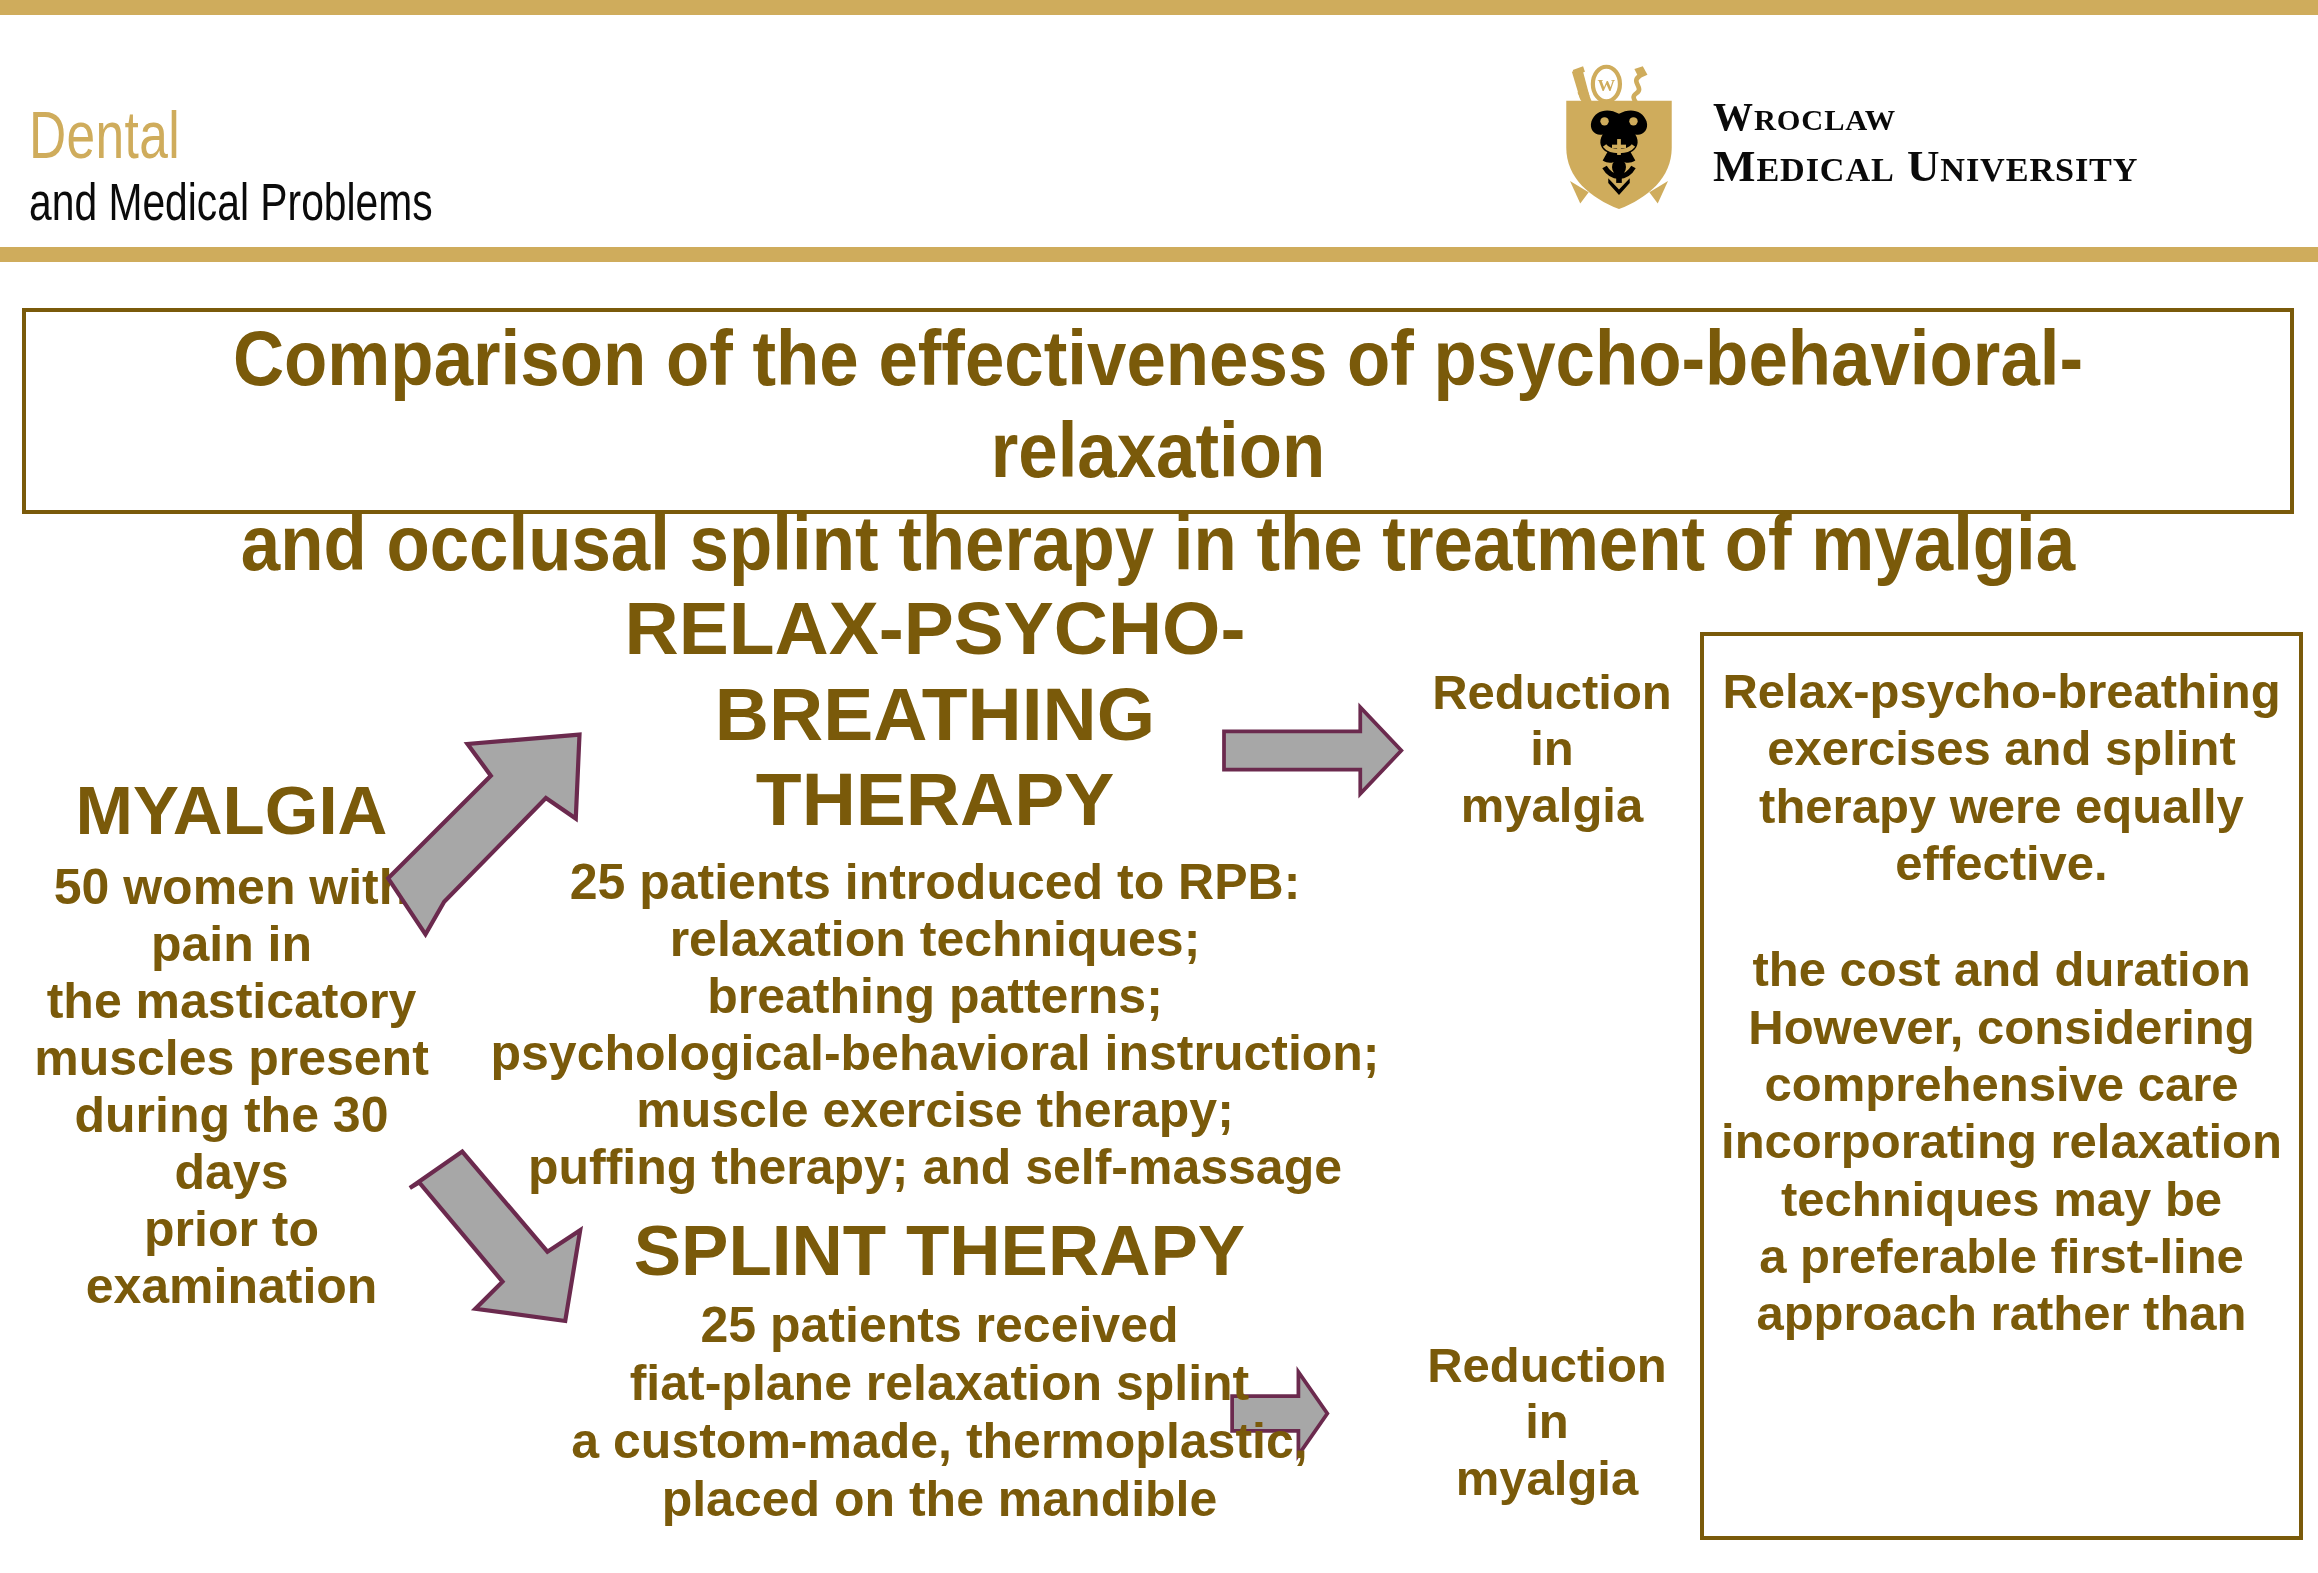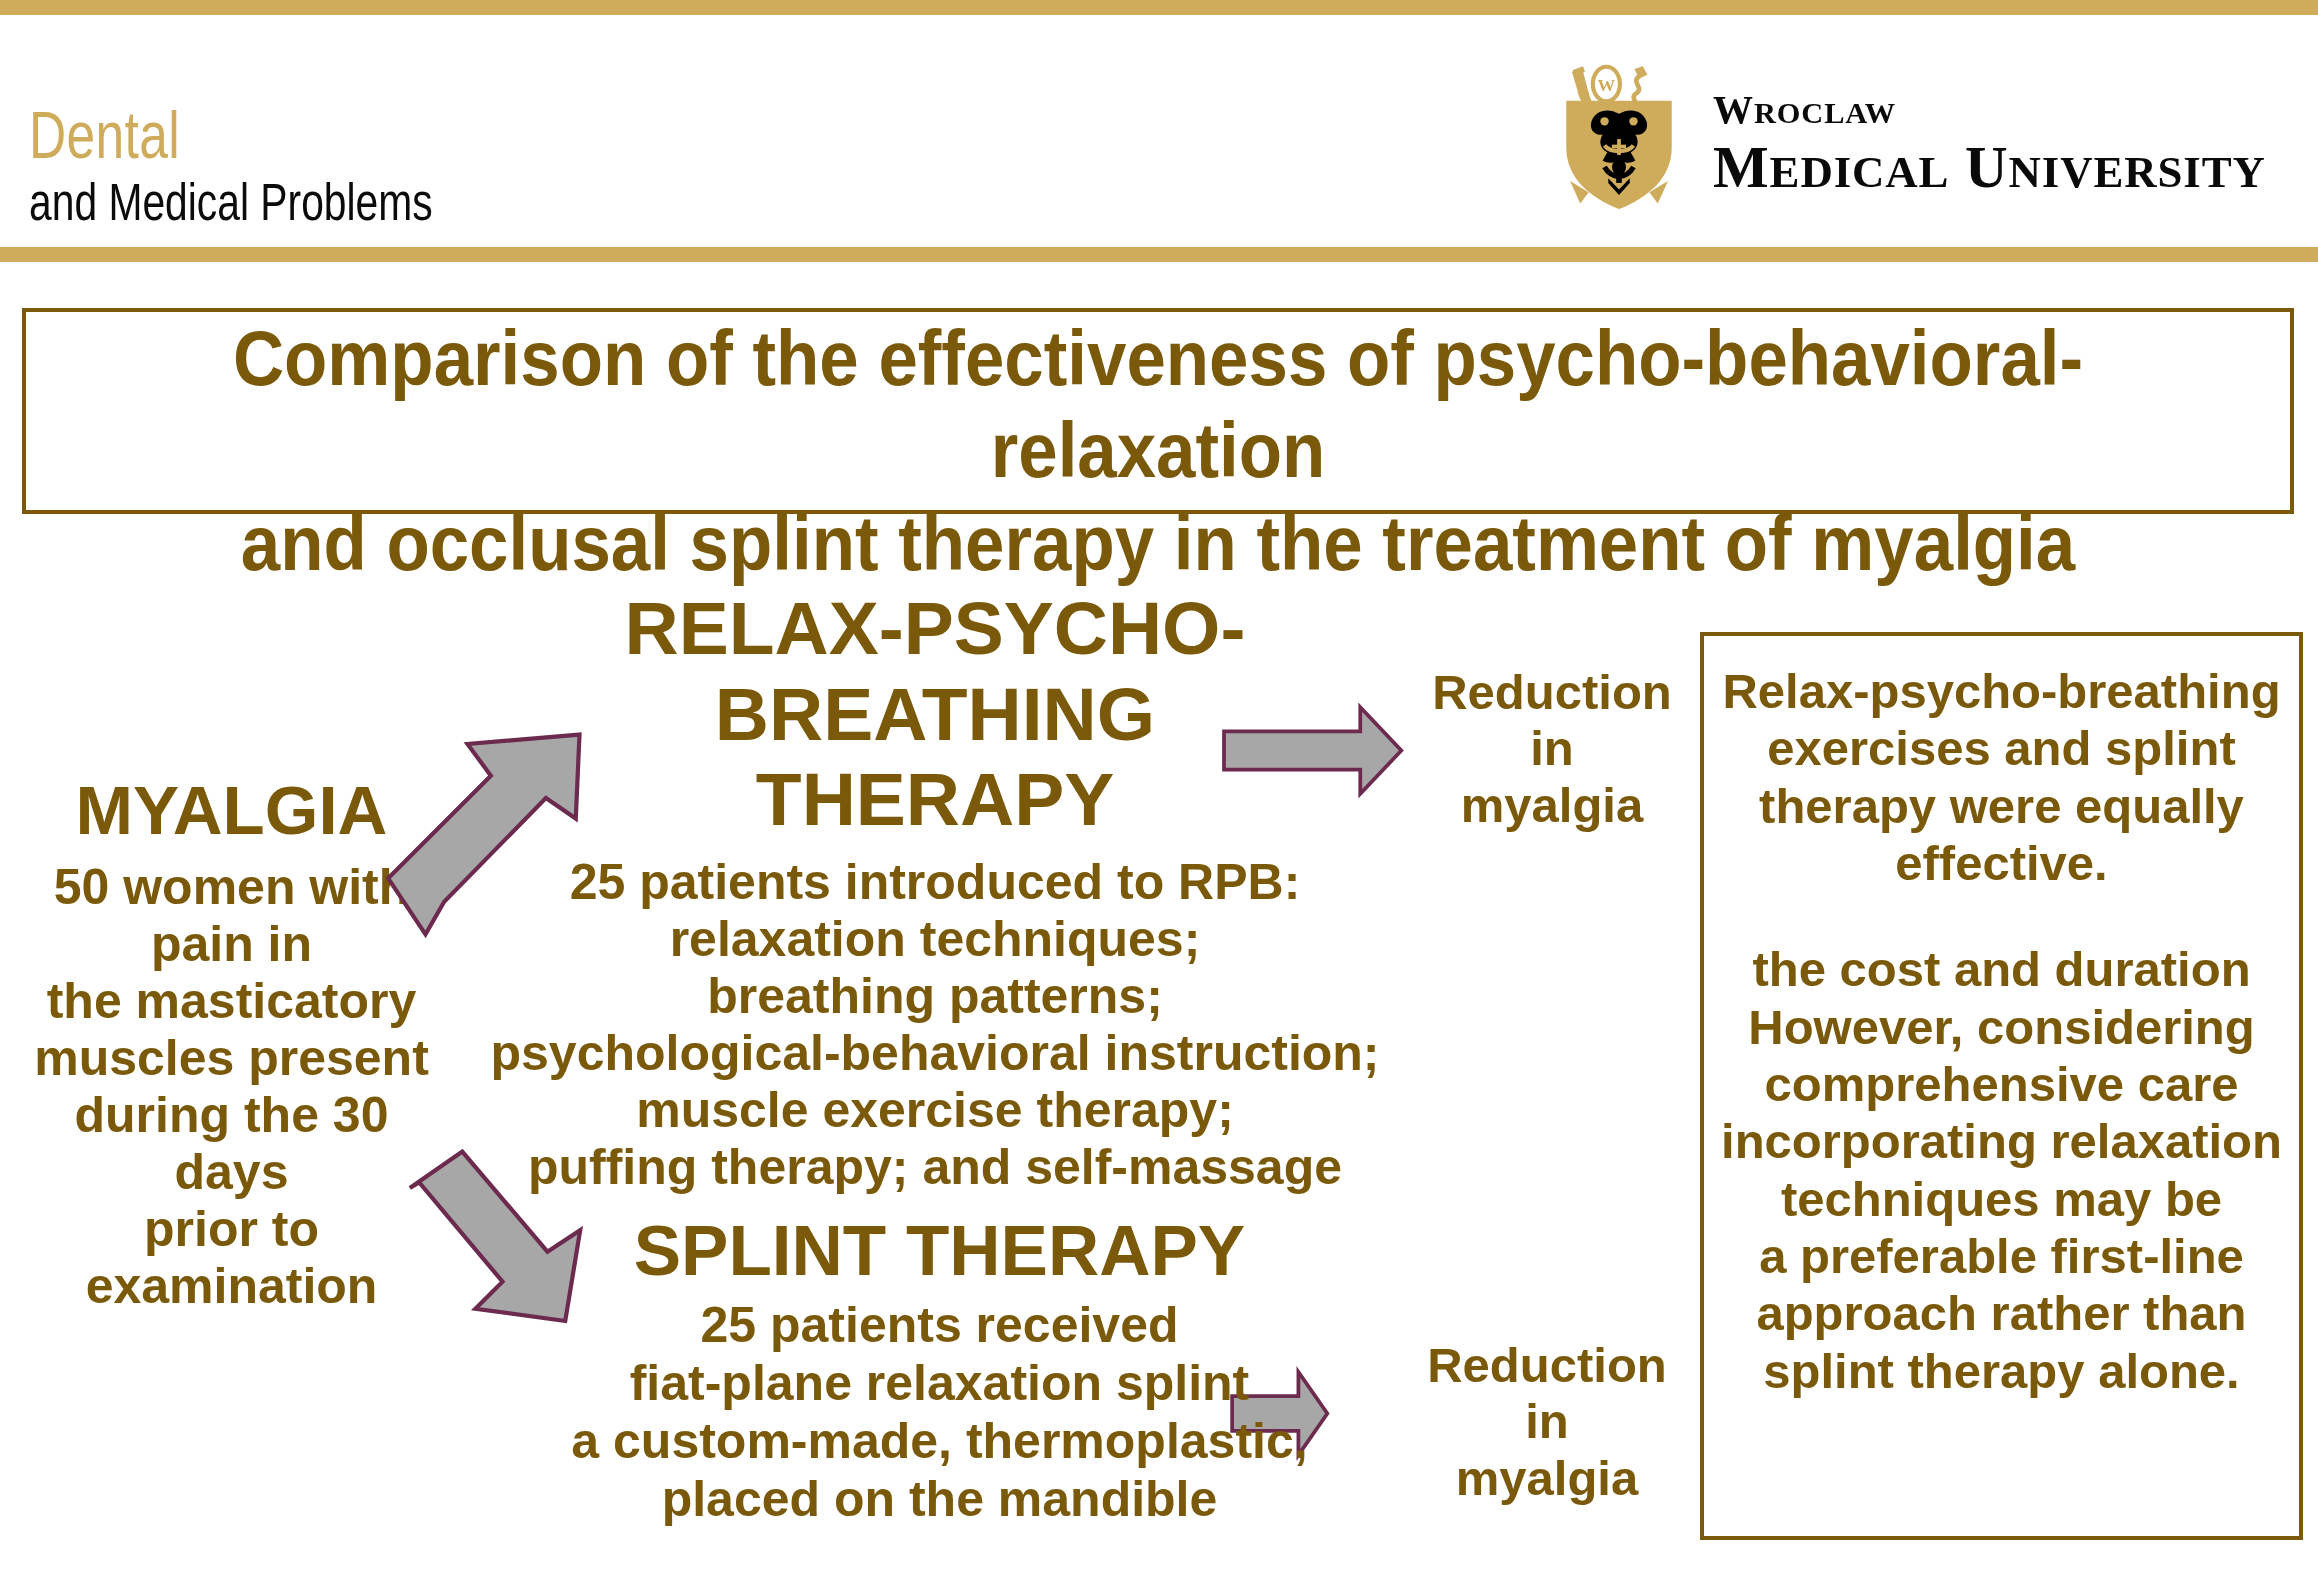--- a/index.html
+++ b/index.html
@@ -85,21 +85,21 @@
     font-size: 40px;
     letter-spacing: 0.9px;
     line-height: 1.02;
     white-space: nowrap;
     margin-top: 20px;
   }
   #logo-line-2 {
     font-family: "Liberation Serif", serif;
     font-weight: 700;
     color: #0a0a0a;
-    font-size: 59px;
+    font-size: 45px;
     letter-spacing: 0.9px;
     line-height: 1.02;
     margin-top: 6.5px;
     white-space: nowrap;
   }
   .smallcapword { font-size: 1em; }
   .smallcaps-rest { font-size: 0.76em; }
 
   #header-divider {
     position: absolute;
@@ -376,18 +376,17 @@
       <div>effective.</div>
     </div>
     <div id="conclusion-para-2" class="brown-text conclusion-para">
       <div>the cost and duration</div>
       <div>However, considering</div>
       <div>comprehensive care</div>
       <div>incorporating relaxation</div>
       <div>techniques may be</div>
       <div>a preferable first-line</div>
       <div>approach rather than</div>
-      <div>splint therapy alone.</div>
     </div>
   </div>
 
 </div>
 
 
 </body></html>

